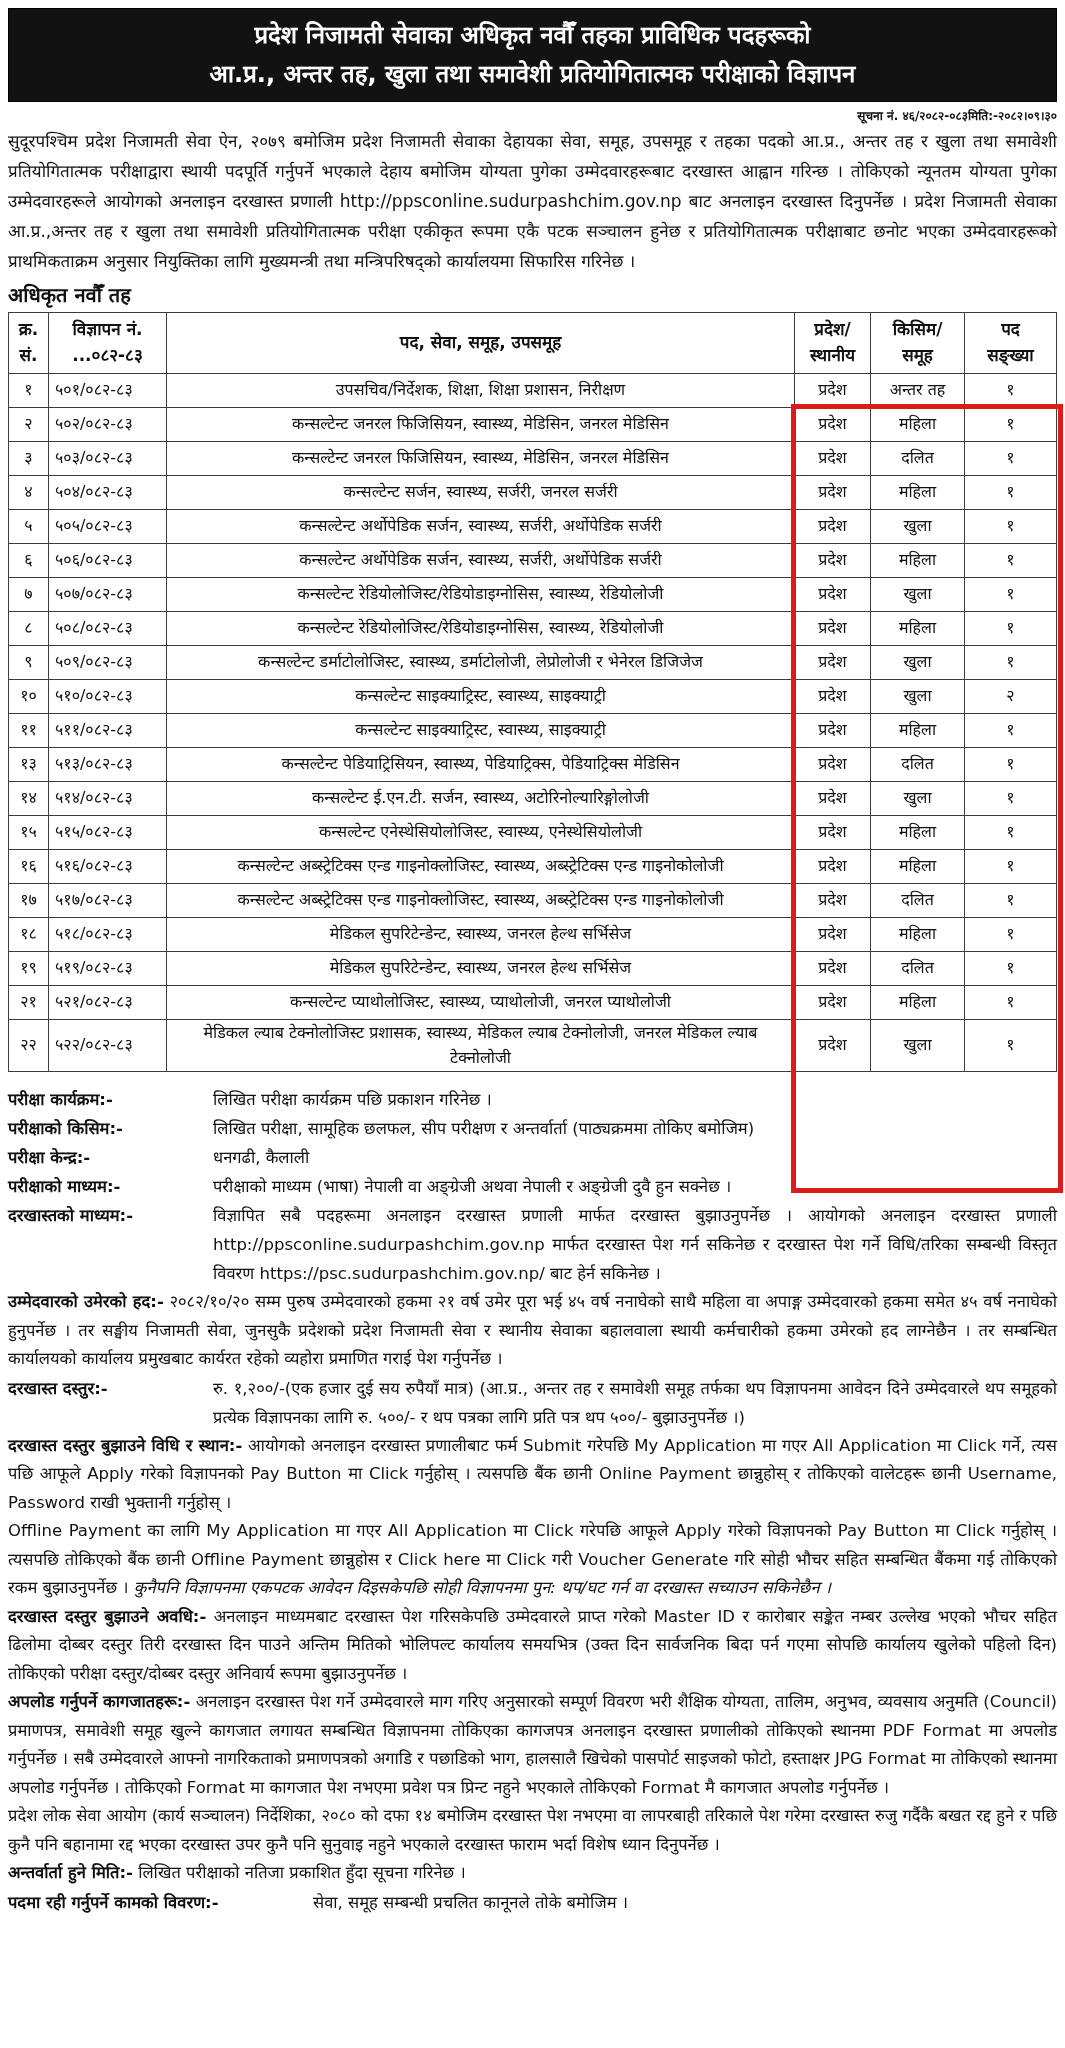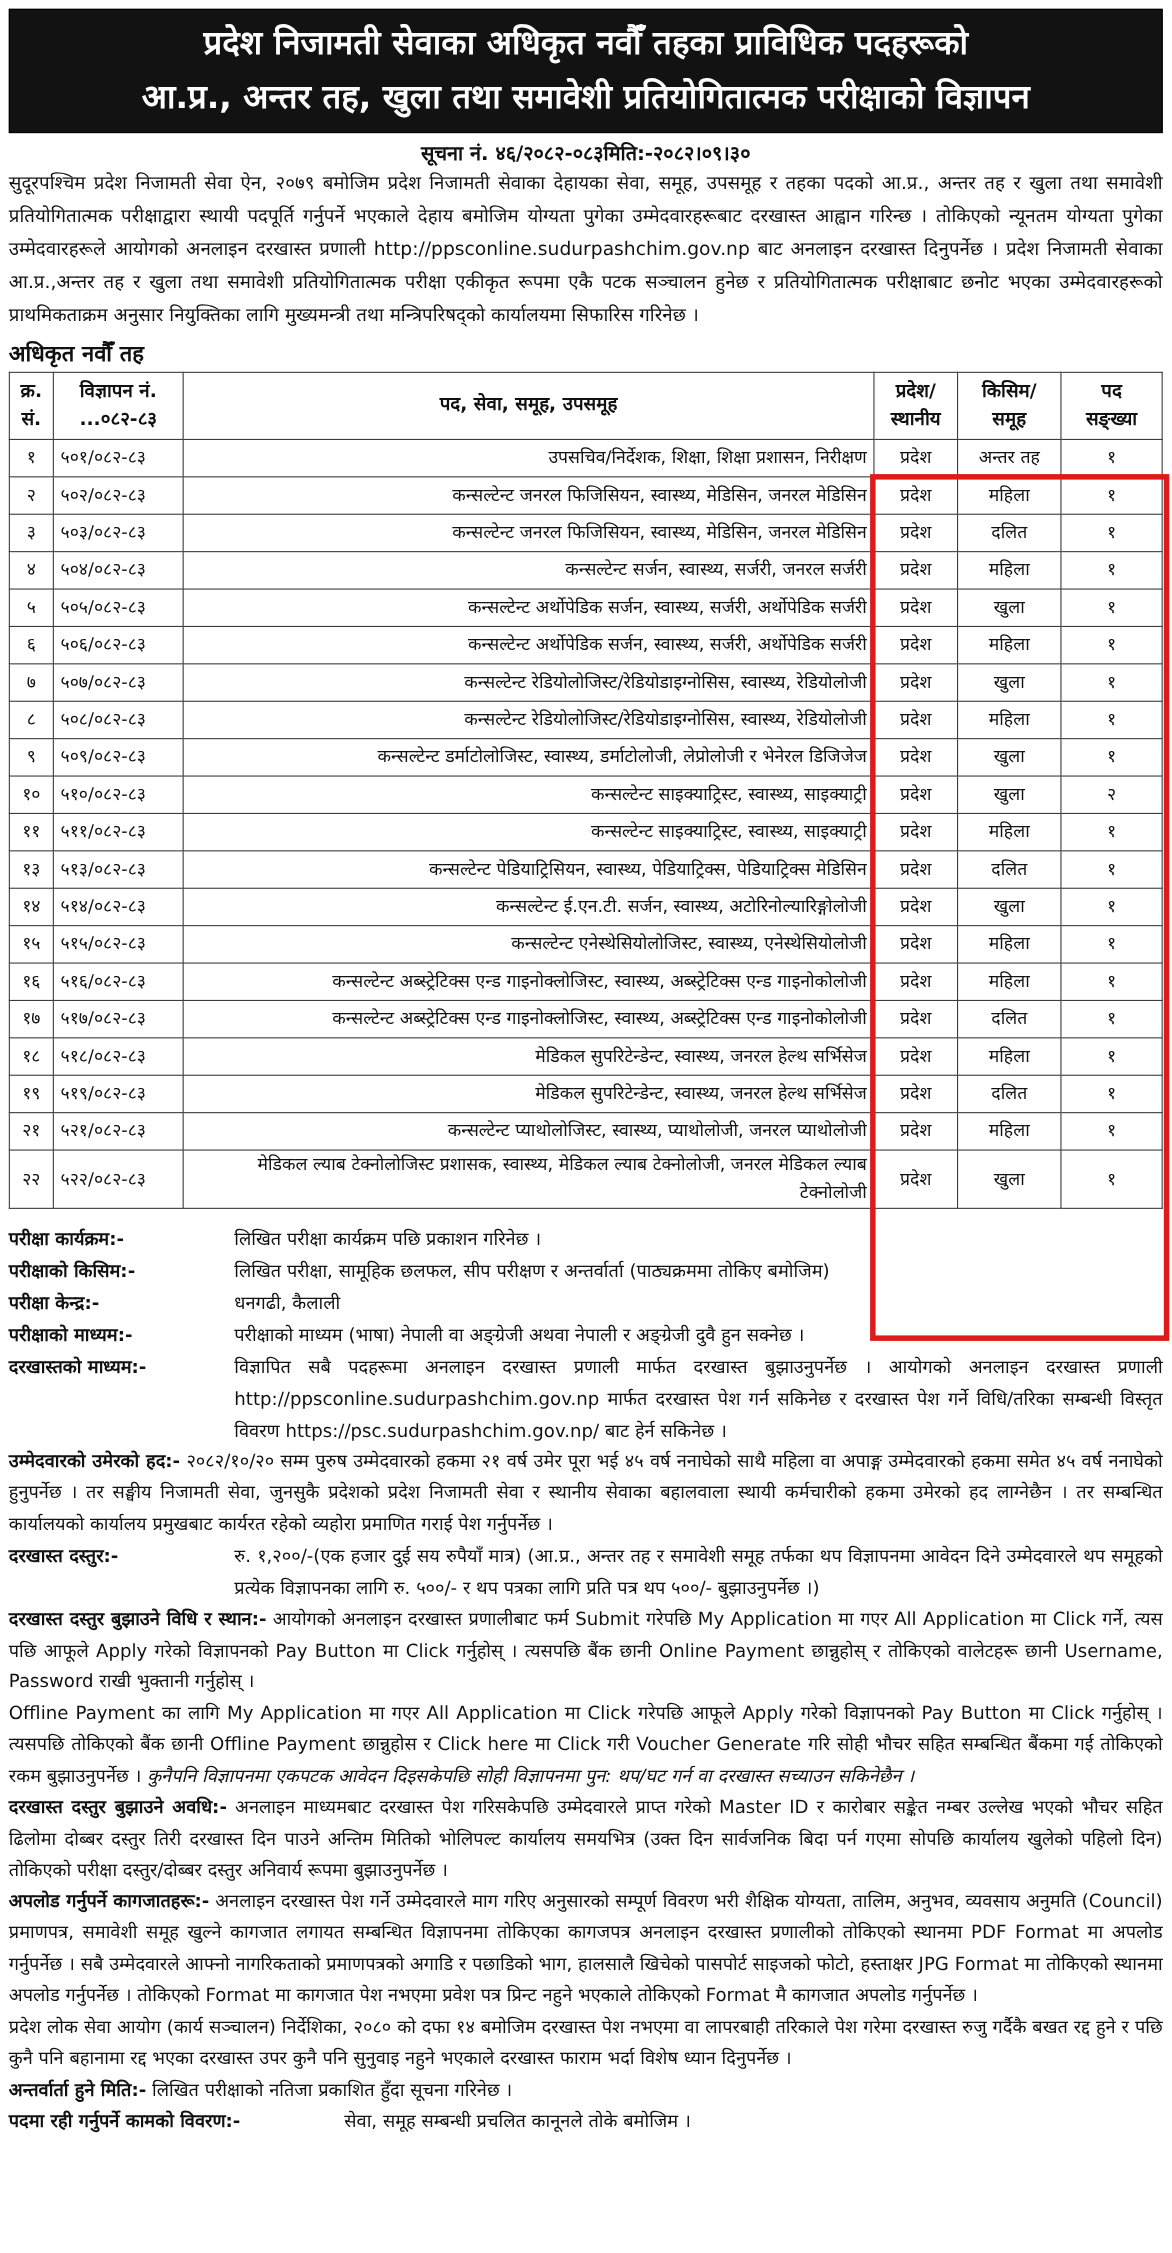--- a/index.html
+++ b/index.html
@@ -1,37 +1,37 @@
 <!DOCTYPE html>
 <html><head>
 <meta charset="utf-8">
 <style>
   html,body { margin:0; padding:0; background:#ffffff; }
   body { width:1065px; font-family:"DejaVu Sans", sans-serif; color:#111; }
   .page { padding:8px 8px 16px 8px; }
 
   .banner { background:#121212; color:#fff; text-align:center; font-weight:bold;
-            font-size:30px; line-height:1.62; padding:7px 10px; border:1px solid #000; }
-
-  .notice-row { display:flex; justify-content:center; align-items:baseline;
-                font-weight:bold; font-size:18px; margin:5px 0 2px 0; }
+            font-size:24px; line-height:1.62; padding:7px 10px; border:1px solid #000; }
+
+  .notice-row { display:flex; justify-content:flex-end; align-items:baseline;
+                font-weight:bold; font-size:12px; margin:5px 0 2px 0; }
 
   .intro { font-size:17px; line-height:30px; text-align:justify; }
 
   .section-title { font-size:20px; font-weight:bold; margin:5px 0 4px 0; }
 
   .table-wrap { position:relative; }
   table { border-collapse:collapse; width:100%; table-layout:fixed; font-size:16px; }
   th, td { border:1px solid #3c3c3c; padding:1px 6px; }
   thead th { font-weight:bold; text-align:center; white-space:pre-line; height:58px;
              vertical-align:middle; font-size:17px; line-height:1.5; }
   tbody td { height:31px; vertical-align:middle; line-height:1.4; }
   td.c0, td.c3, td.c4, td.c5 { text-align:center; }
   td.c1 { text-align:left; white-space:nowrap; }
-  td.c2 { text-align:right; white-space:nowrap; overflow:hidden; }
+  td.c2 { text-align:center; white-space:nowrap; overflow:hidden; }
   td.c2.wrap { white-space:normal; line-height:1.55; }
   .highlight { position:absolute; border:5px solid #dd1b1b; pointer-events:none; box-sizing:border-box; }
 
   .details { margin-top:13px; font-size:16.5px; }
   .row2 { display:flex; line-height:29px; }
   .row2 .lbl { flex:0 0 205px; font-weight:bold; }
   .row2 .val { flex:1; text-align:justify; }
   .row2.wide .lbl { flex-basis:305px; }
   .flow { line-height:28.5px; text-align:justify; }
   .flow .lbl { font-weight:bold; }

